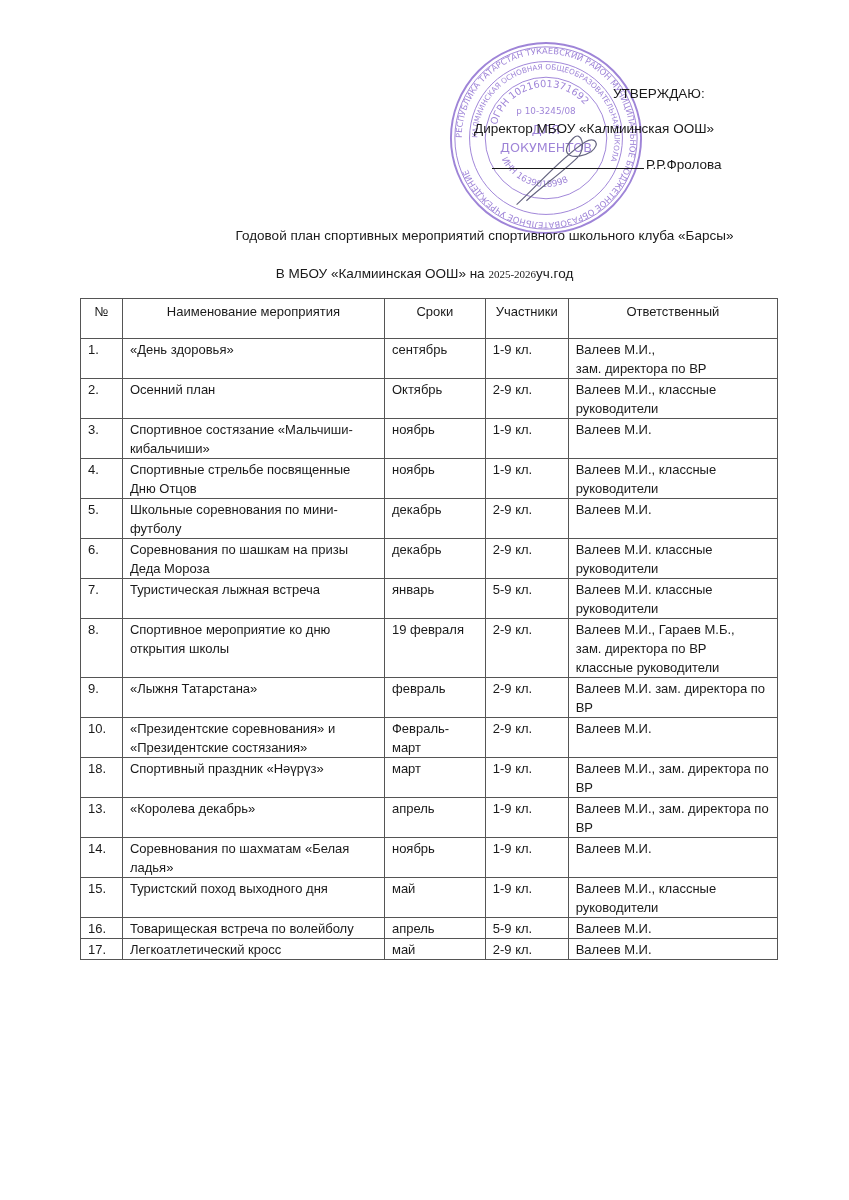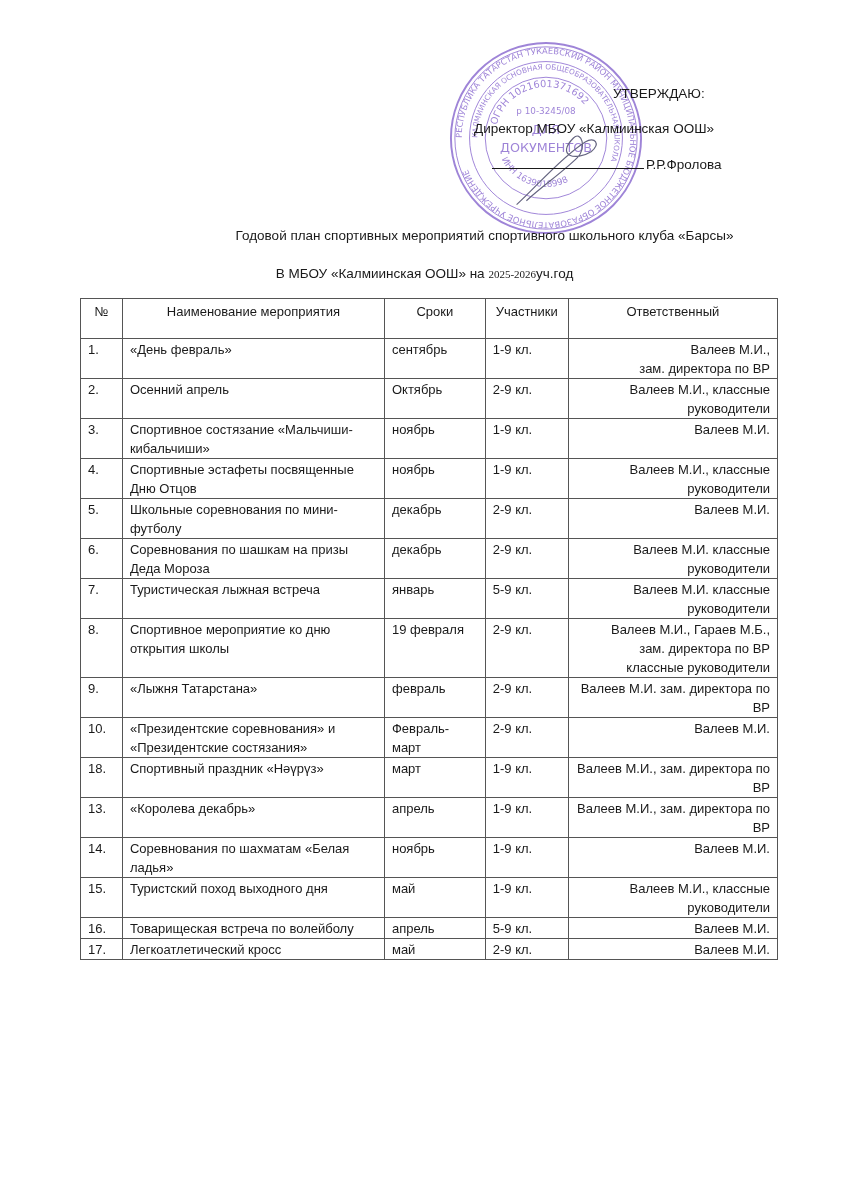--- a/index.html
+++ b/index.html
@@ -41,21 +41,21 @@
     .c-num { width: 27px; }
     .c-name { width: 248px; }
     .c-term { width: 86px; }
     .c-part { width: 68px; }
     .c-resp { width: 195px; }
     tr.h39 td { height: 37px; }
     tr.h58 td { height: 56px; }
     tr.h19 td { height: 17px; }
     tr.h20 td { height: 18px; margin-top: 44px; }
     td.num-center { text-align: center; }
-    .resp-line { display: block; text-align: right; }
+    .resp-line { display: block; }
   </style>
 </head>
 <body>
 
 <svg class="stamp" viewBox="0 0 200 200">
   <defs>
     <path id="ring-outer" d="M100,100 m-86,0 a86,86 0 1,1 172,0 a86,86 0 1,1 -172,0"></path>
     <path id="ring-inner" d="M100,100 m-70,0 a70,70 0 1,1 140,0 a70,70 0 1,1 -140,0"></path>
     <path id="ring-ogrn" d="M100,100 m-52,0 a52,52 0 1,1 104,0"></path>
     <path id="ring-inn" d="M100,100 m-50,0 a50,50 0 0,0 100,0"></path>
@@ -103,49 +103,49 @@
       <th class="c-num">№</th>
       <th class="c-name">Наименование мероприятия</th>
       <th class="c-term">Сроки</th>
       <th class="c-part">Участники</th>
       <th class="c-resp">Ответственный</th>
     </tr>
   </thead>
   <tbody id="table-body">
       <tr class="h39">
         <td>1.</td>
-        <td>«День февраль»</td>
+        <td>«День здоровья»</td>
         <td>сентябрь</td>
         <td>1-9 кл.</td>
         <td>
           <span class="resp-line">Валеев М.И.,</span>
           <span class="resp-line">зам. директора по ВР</span>
         </td>
       </tr>
       <tr class="h39">
         <td>2.</td>
-        <td>Осенний апрель</td>
+        <td>Осенний план</td>
         <td>Октябрь</td>
         <td>2-9 кл.</td>
         <td>
           <span class="resp-line">Валеев М.И., классные руководители</span>
         </td>
       </tr>
       <tr class="h39">
         <td>3.</td>
         <td>Спортивное состязание «Мальчиши-кибальчиши»</td>
         <td>ноябрь</td>
         <td>1-9 кл.</td>
         <td>
           <span class="resp-line">Валеев М.И.</span>
         </td>
       </tr>
       <tr class="h39">
         <td>4.</td>
-        <td>Спортивные эстафеты посвященные Дню Отцов</td>
+        <td>Спортивные стрельбе посвященные Дню Отцов</td>
         <td>ноябрь</td>
         <td>1-9 кл.</td>
         <td>
           <span class="resp-line">Валеев М.И., классные руководители</span>
         </td>
       </tr>
       <tr class="h39">
         <td>5.</td>
         <td>Школьные соревнования по мини-футболу</td>
         <td>декабрь</td>

